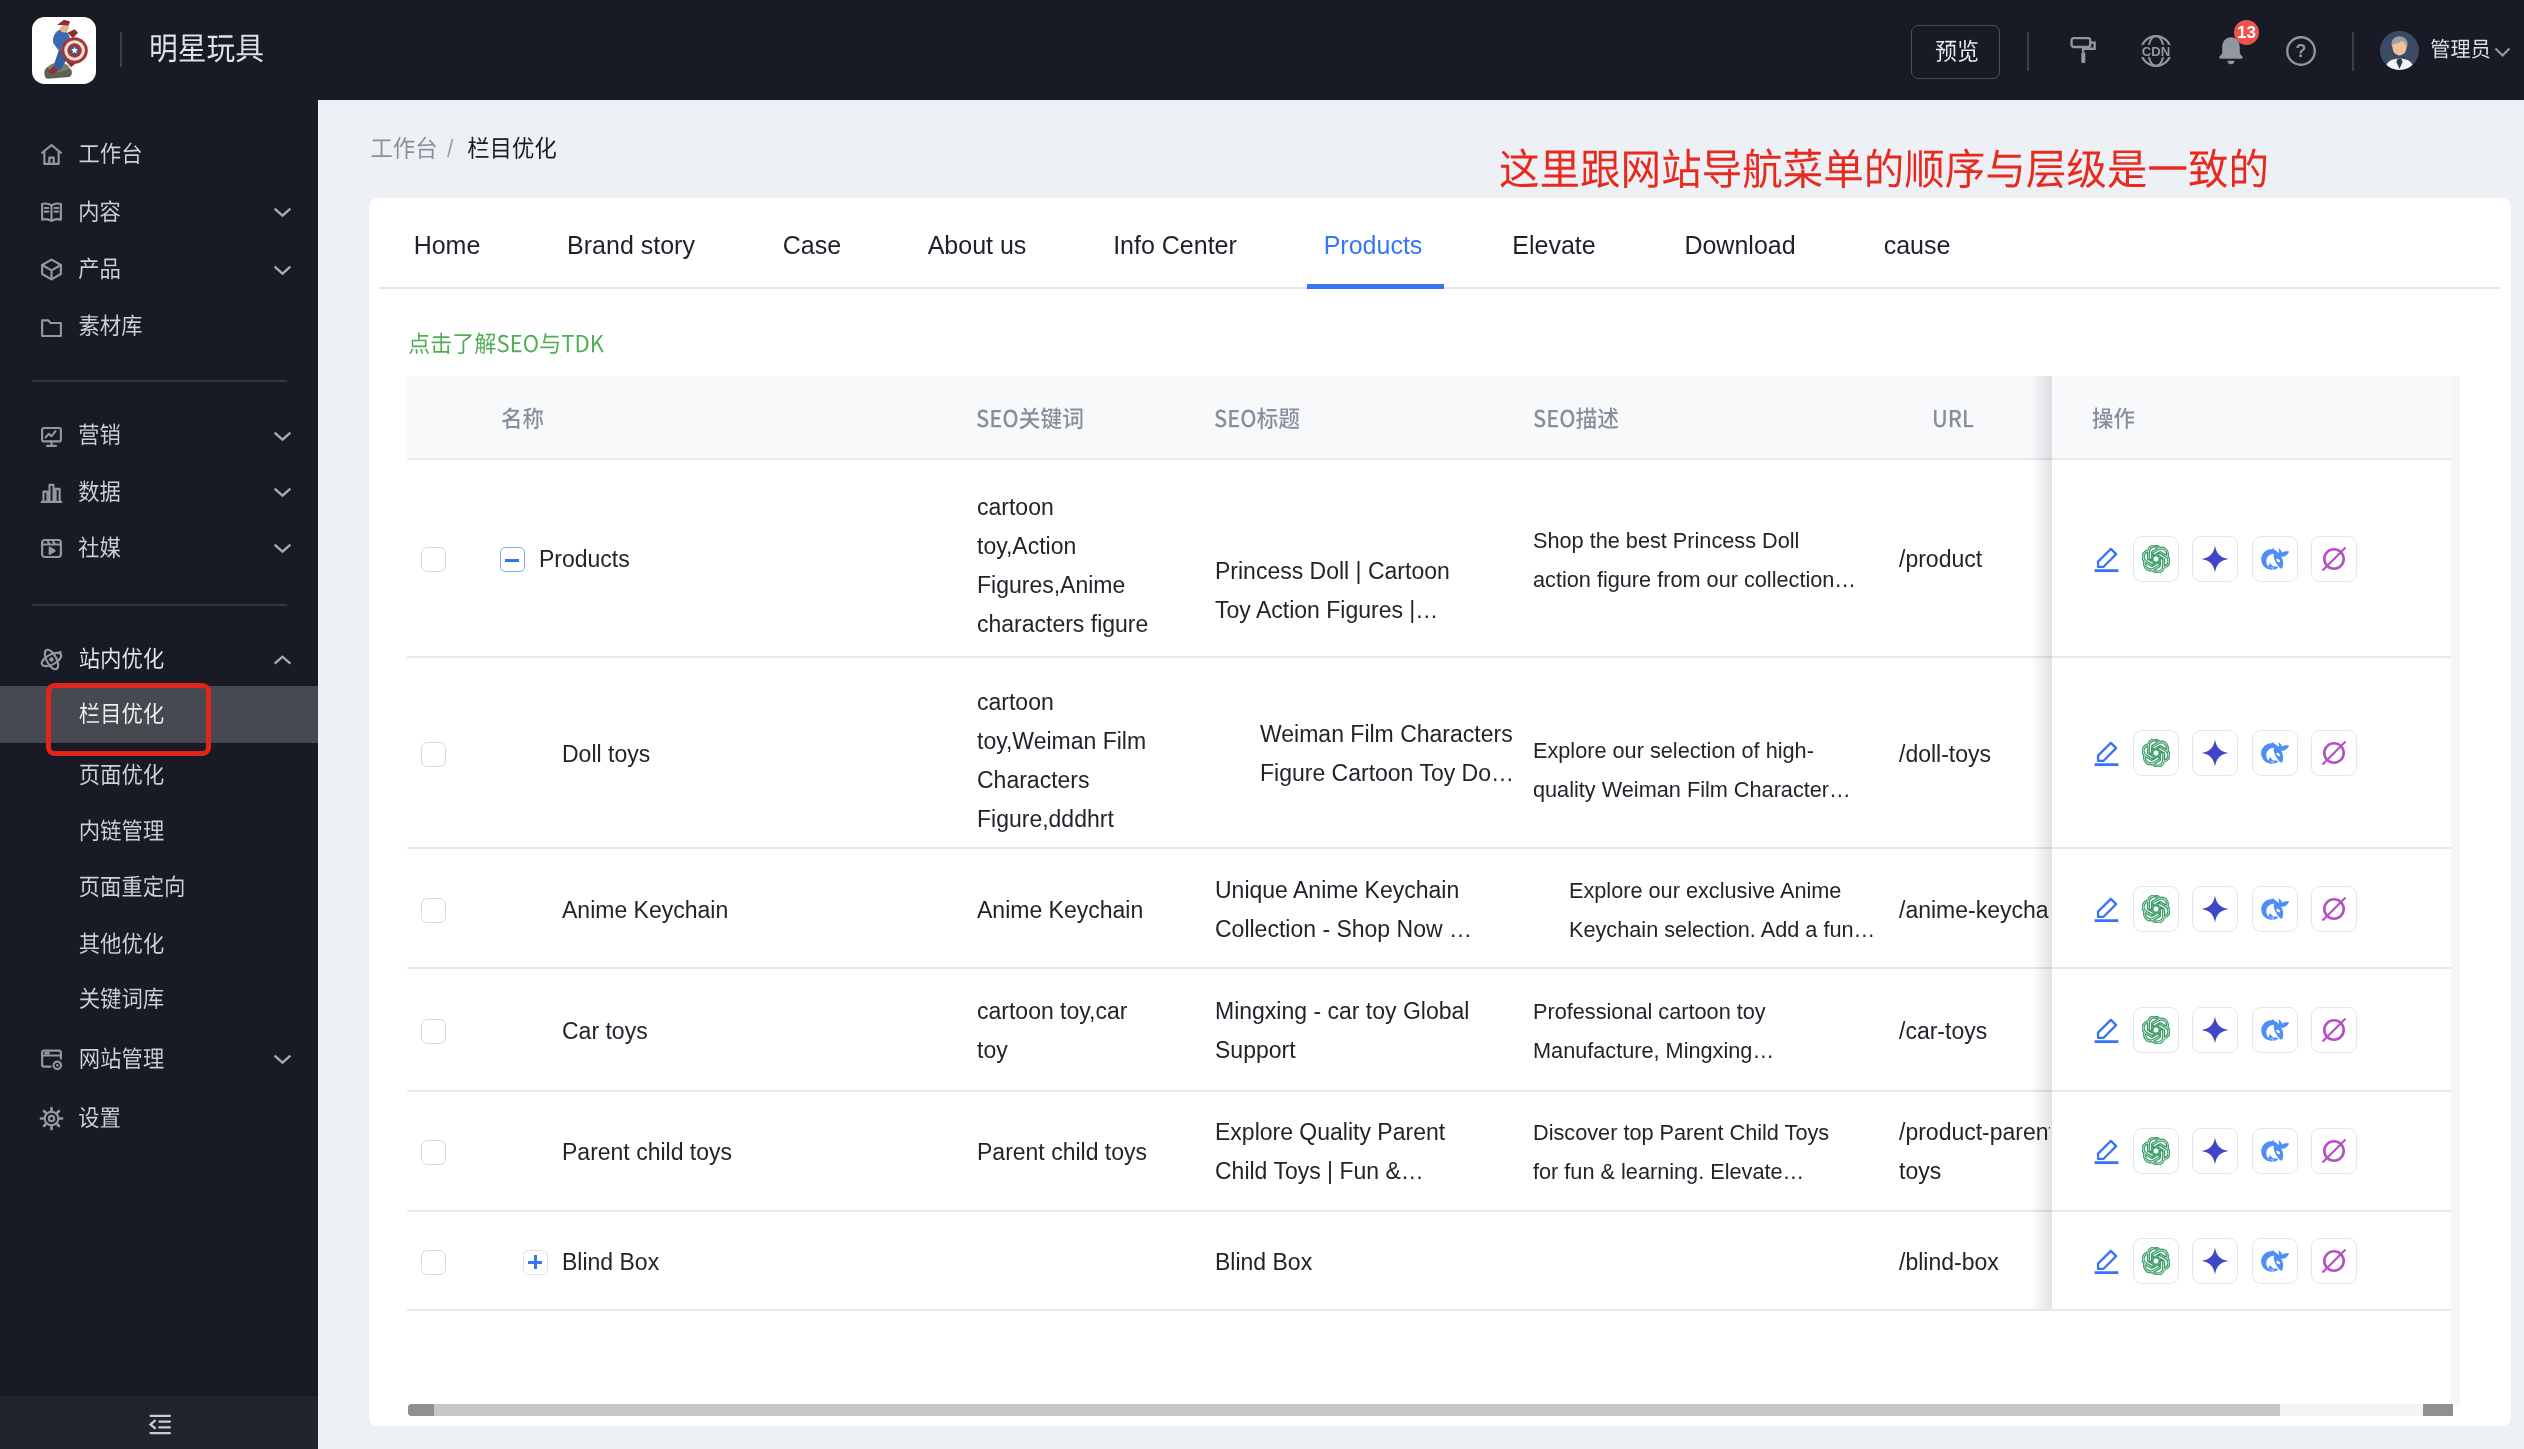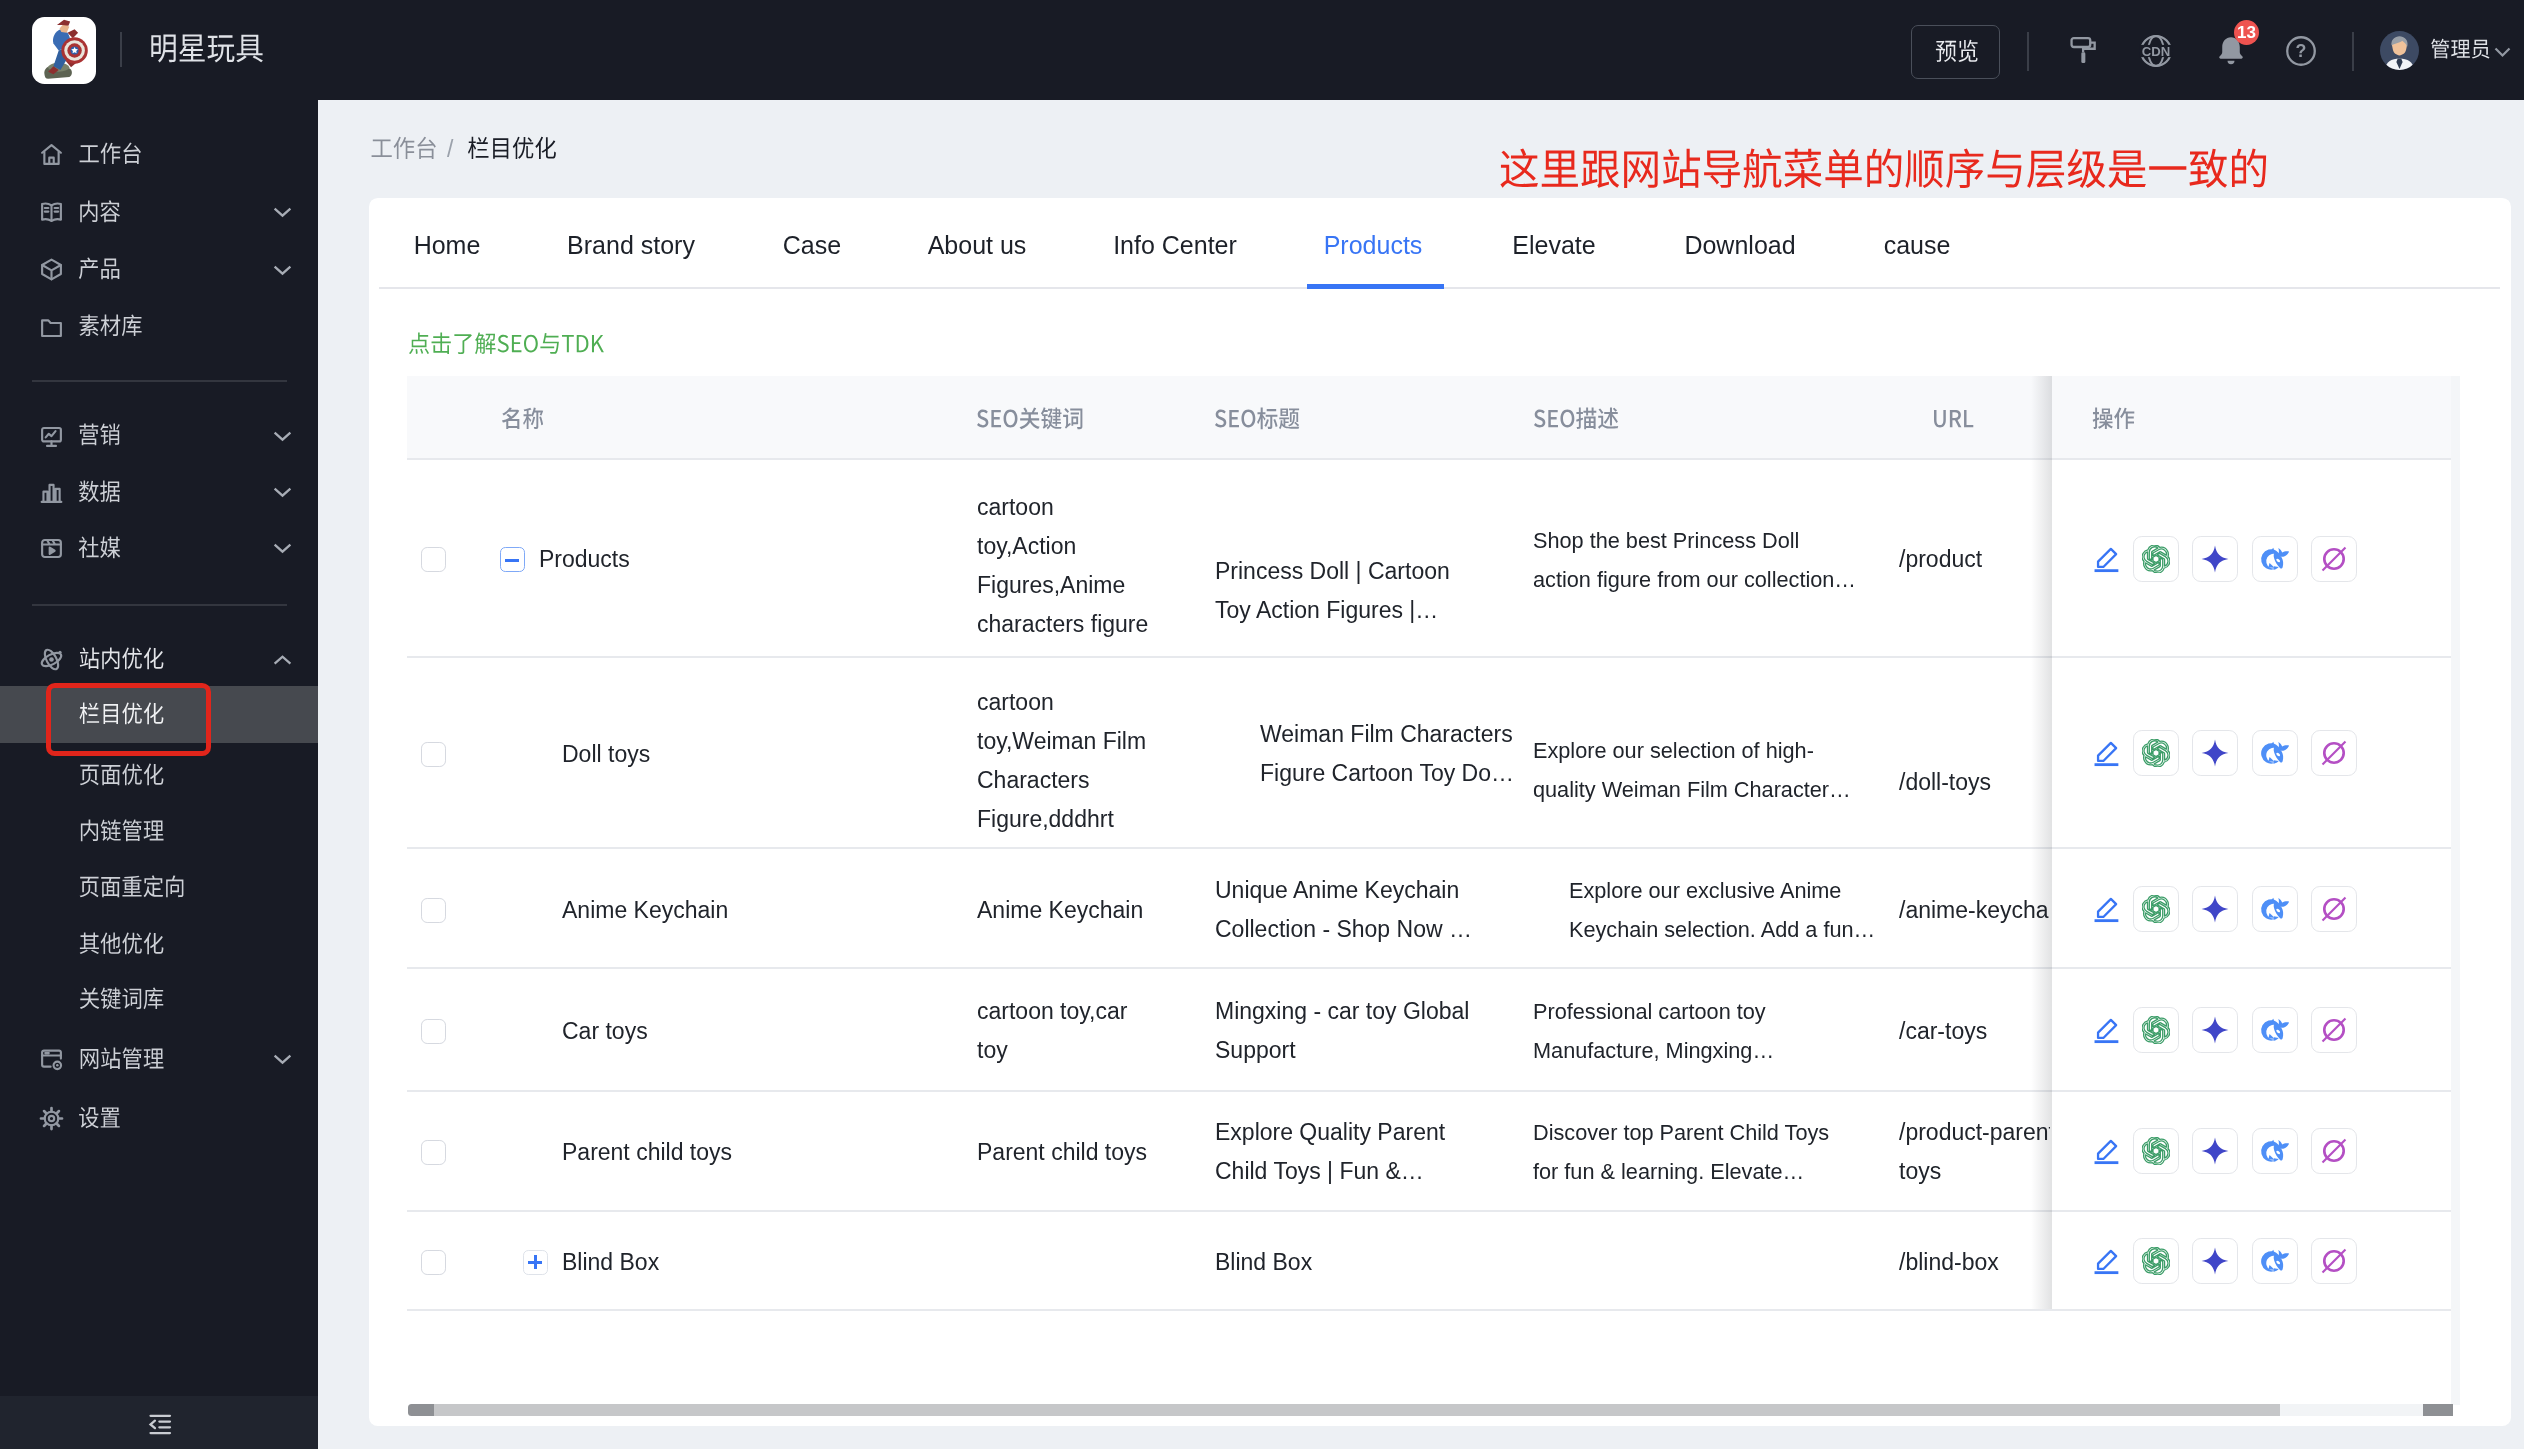--- a/index.html
+++ b/index.html
@@ -316,21 +316,21 @@
 <div class="lat" style="left:539px;top:540px;">Products</div>
 <div class="lat" style="left:977px;top:488px;">cartoon<br>toy,Action<br>Figures,Anime<br>characters figure</div>
 <div class="lat" style="left:1215px;top:552px;">Princess Doll | Cartoon<br>Toy Action Figures |…</div>
 <div class="lat" style="left:1533px;top:521px;font-size:21.7px;">Shop the best Princess Doll<br>action figure from our collection…</div>
 <div class="lat" style="left:1899px;top:540px;width:151px;overflow:hidden;">/product</div>
 <div class="abs" style="left:421px;top:742px;width:25px;height:25px;border:1.8px solid #d6d9e0;border-radius:6.2px;background:#fff"></div>
 <div class="lat" style="left:562px;top:735px;">Doll toys</div>
 <div class="lat" style="left:977px;top:683px;">cartoon<br>toy,Weiman Film<br>Characters<br>Figure,dddhrt</div>
 <div class="lat" style="left:1215px;top:715px;margin-left:45px;">Weiman Film Characters<br>Figure Cartoon Toy Do…</div>
 <div class="lat" style="left:1533px;top:715px;font-size:21.7px;margin-top:16px;">Explore our selection of high-<br>quality Weiman Film Character…</div>
-<div class="lat" style="left:1899px;top:735px;width:151px;overflow:hidden;margin-top:28px;">/doll-toys</div>
+<div class="lat" style="left:1899px;top:735px;width:151px;overflow:hidden;">/doll-toys</div>
 <div class="abs" style="left:421px;top:898px;width:25px;height:25px;border:1.8px solid #d6d9e0;border-radius:6.2px;background:#fff"></div>
 <div class="lat" style="left:562px;top:891px;">Anime Keychain</div>
 <div class="lat" style="left:977px;top:891px;">Anime Keychain</div>
 <div class="lat" style="left:1215px;top:871px;">Unique Anime Keychain<br>Collection - Shop Now …</div>
 <div class="lat" style="left:1533px;top:871px;font-size:21.7px;margin-left:36px;">Explore our exclusive Anime<br>Keychain selection. Add a fun…</div>
 <div class="lat" style="left:1899px;top:891px;width:151px;overflow:hidden;">/anime-keychain</div>
 <div class="abs" style="left:421px;top:1019px;width:25px;height:25px;border:1.8px solid #d6d9e0;border-radius:6.2px;background:#fff"></div>
 <div class="lat" style="left:562px;top:1012px;">Car toys</div>
 <div class="lat" style="left:977px;top:992px;">cartoon toy,car<br>toy</div>
 <div class="lat" style="left:1215px;top:992px;">Mingxing - car toy Global<br>Support</div>

